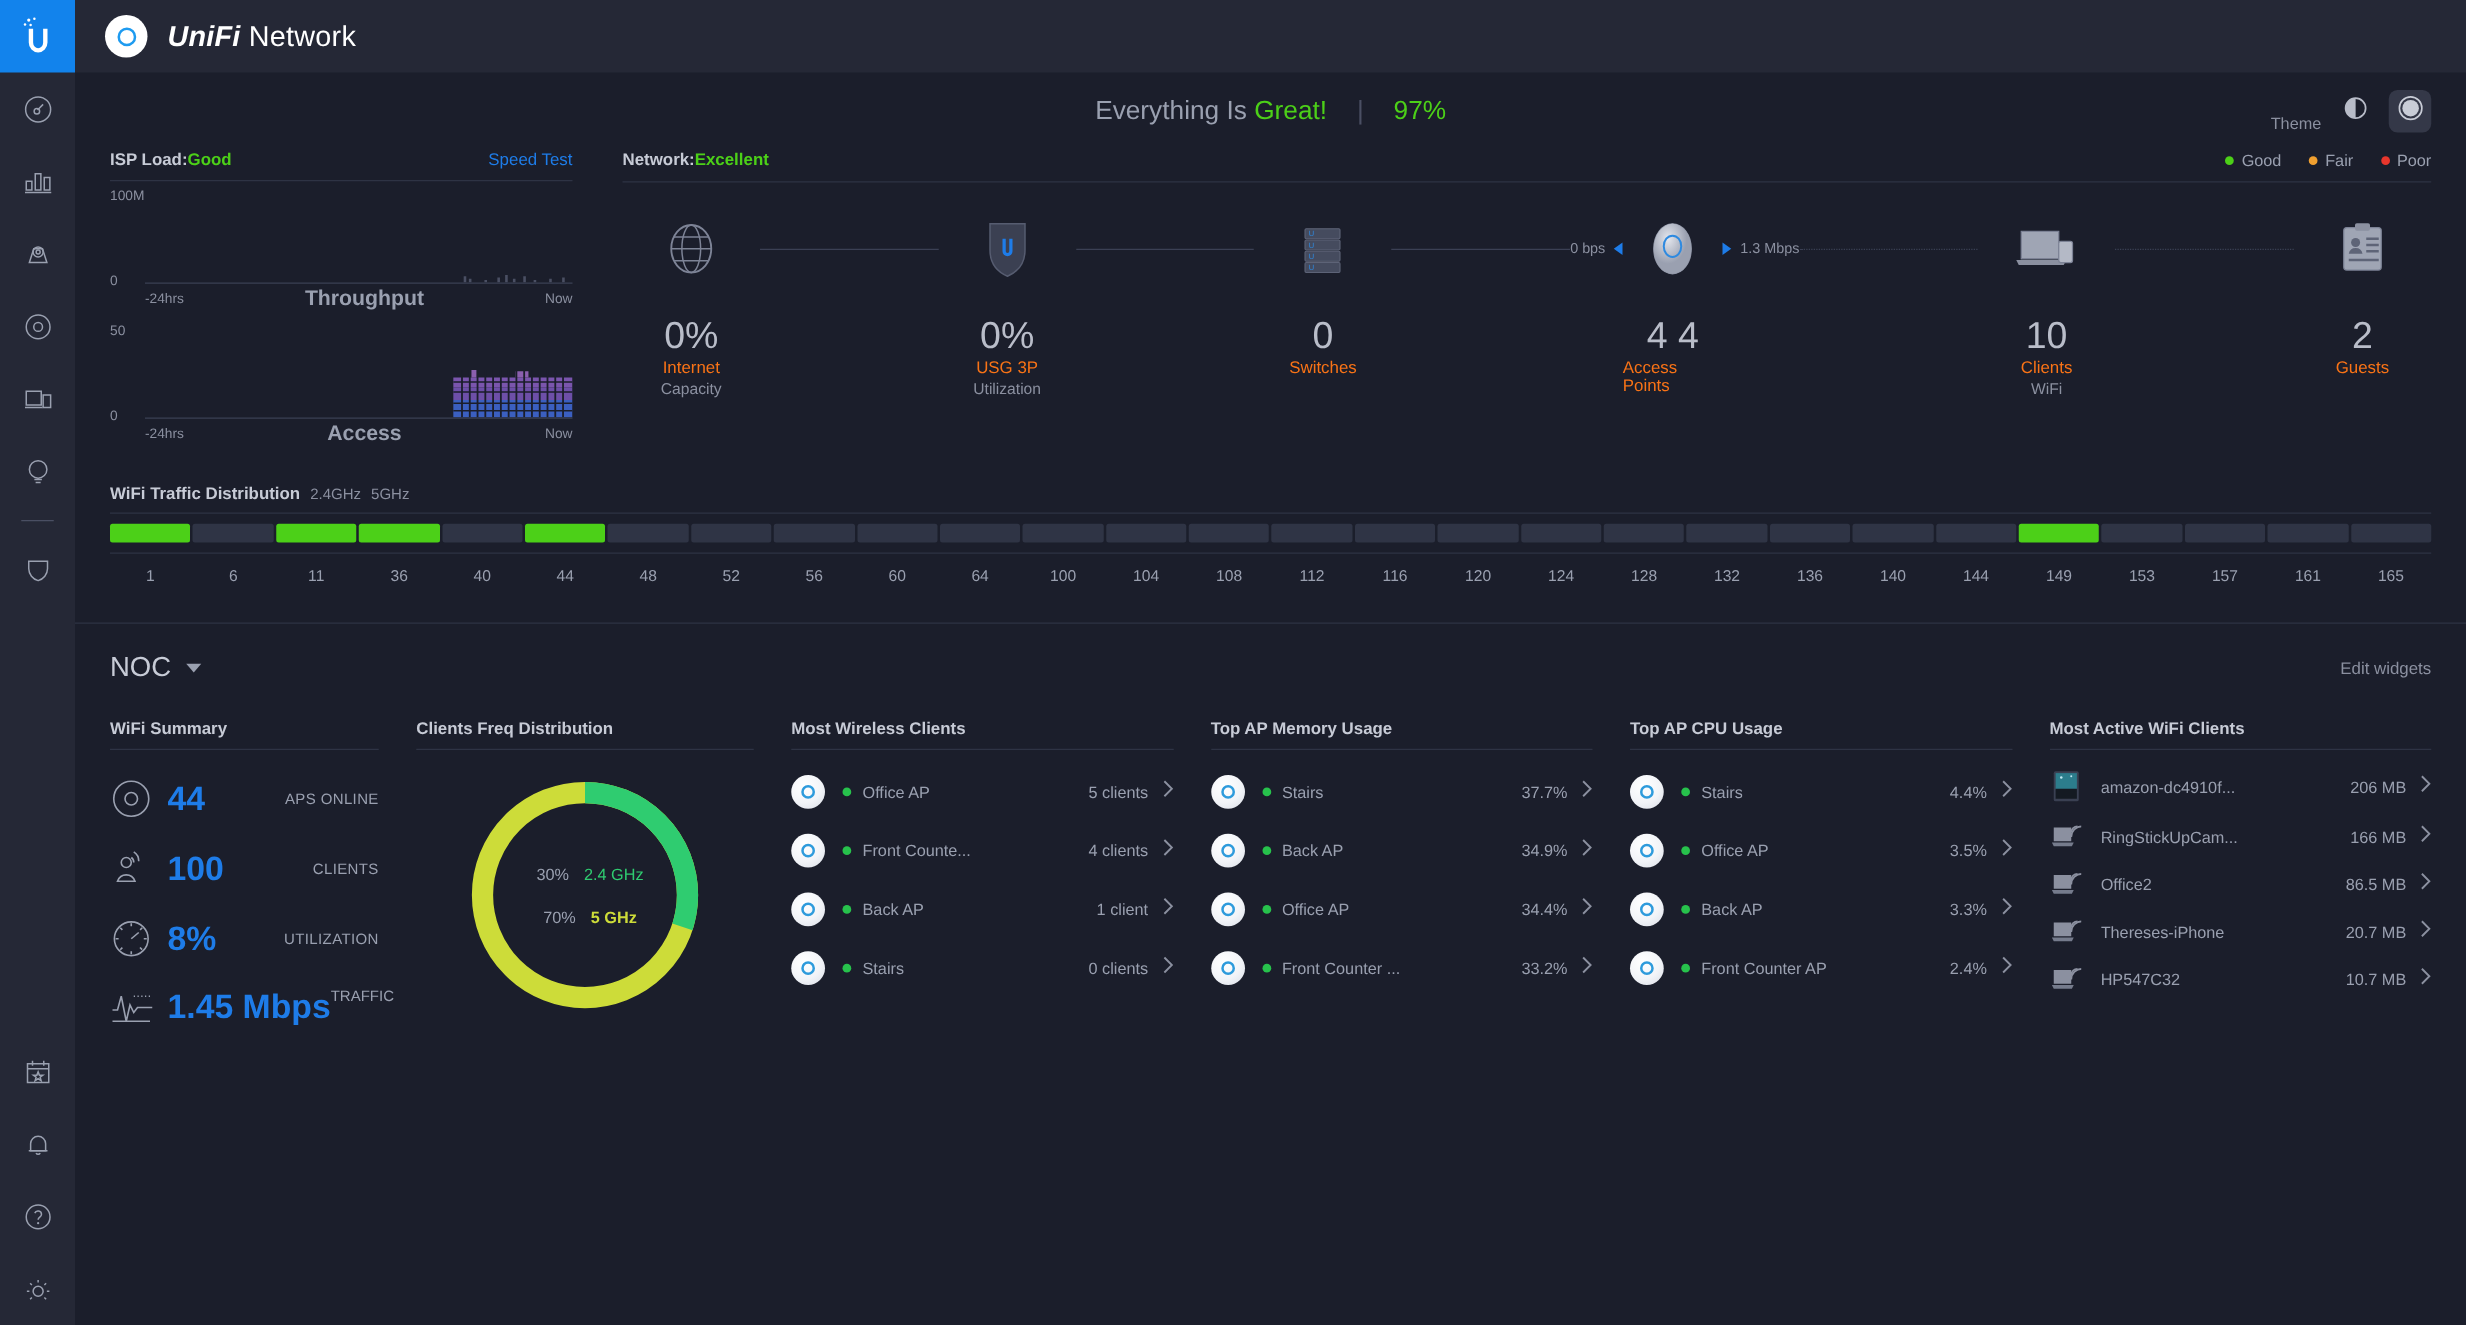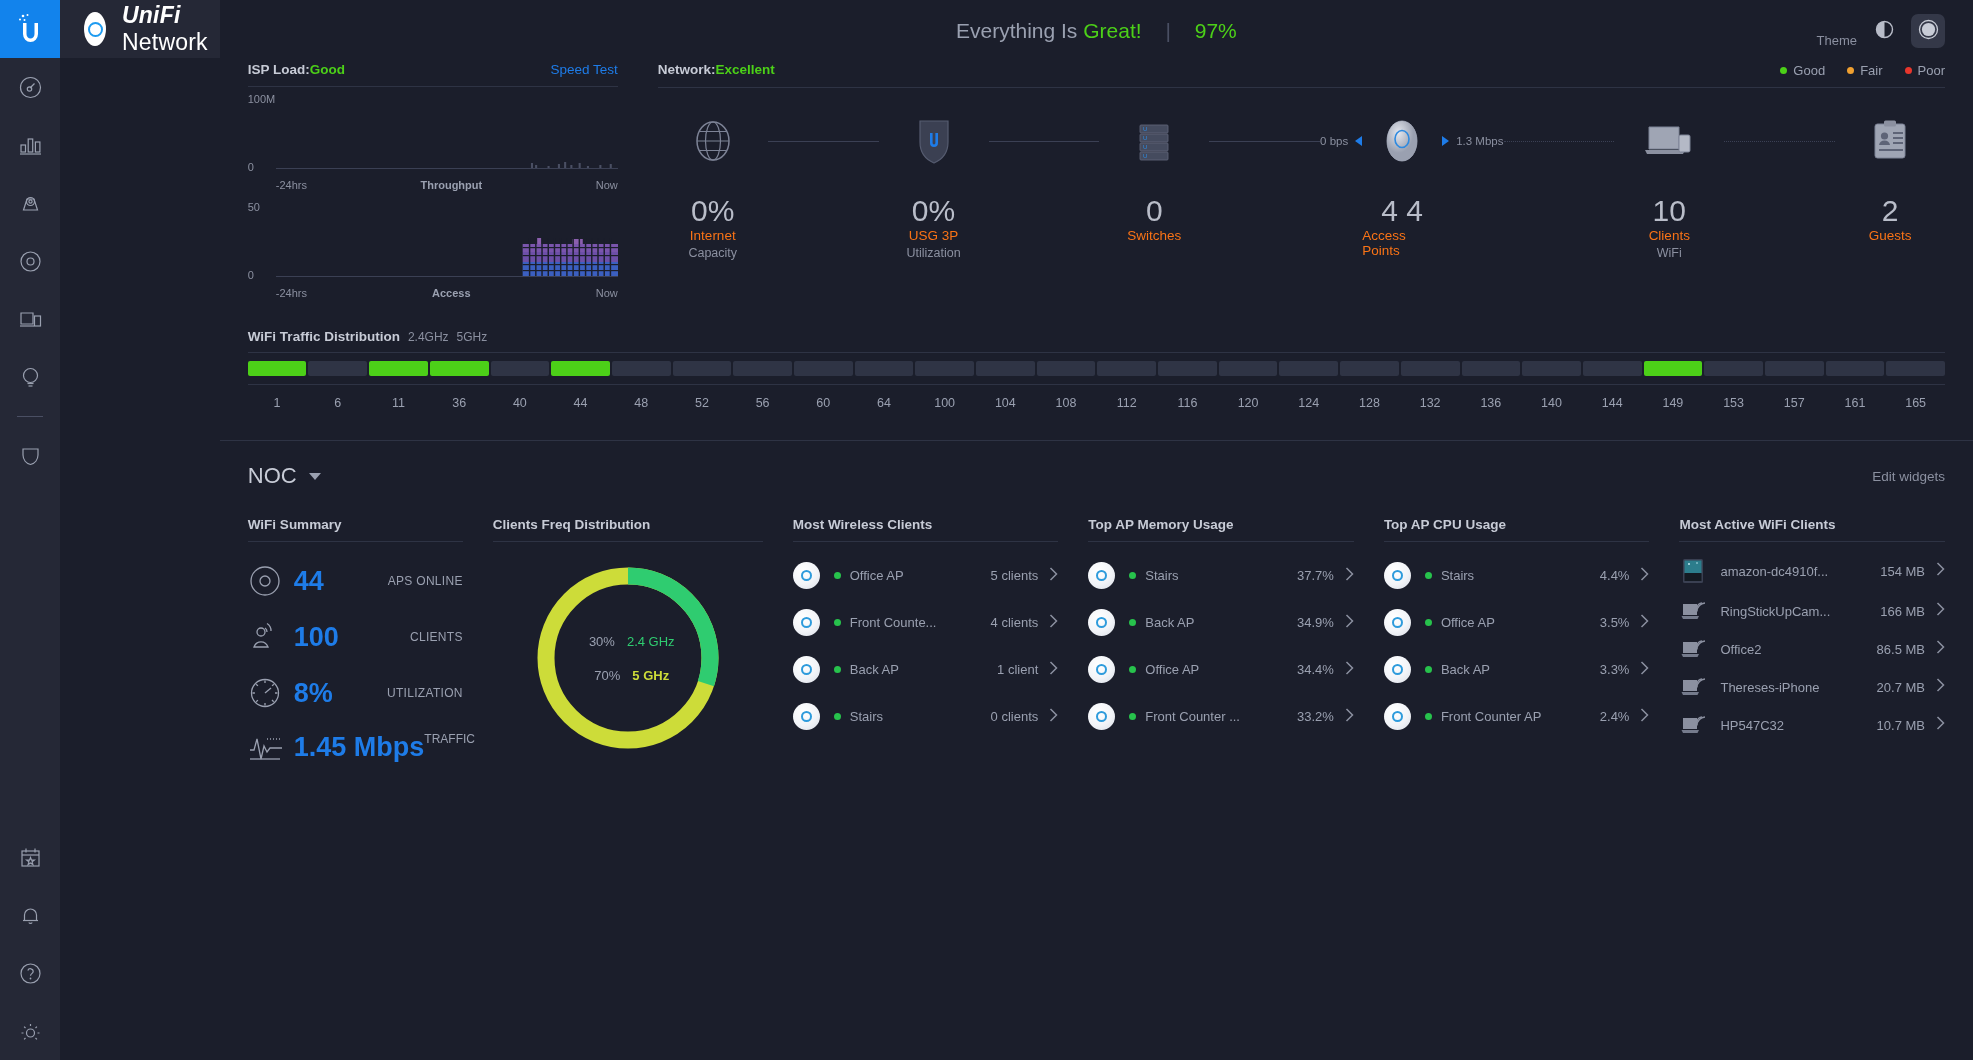--- a/index.html
+++ b/index.html
@@ -26,21 +26,21 @@
   .sb-icon {
     width: 60px; height: 58px;
     display: flex; align-items: center; justify-content: center;
     cursor: pointer;
   }
   .sb-icon svg { display: block; }
   .sb-divider { width: 26px; height: 1px; background: #4a4f63; margin: 10px 0; }
   .sb-spacer { flex: 1 1 auto; }
 
   
-  .main { flex: 1 1 auto; display: flex; flex-direction: row; min-width: 0; }
+  .main { flex: 1 1 auto; display: flex; flex-direction: column; min-width: 0; }
 
   .topbar {
     height: 58px; background: #252836;
     display: flex; align-items: center; padding-left: 24px;
     flex: 0 0 58px;
   }
   .brand-dot {
     width: 34px; height: 34px; border-radius: 50%;
     background: #fff; display: flex; align-items: center; justify-content: center;
     margin-right: 16px;
@@ -98,21 +98,21 @@
   .mc-ybot { position: absolute; left: 0; bottom: 22px; font-size: 11px; color: #8b90a0; }
   .mc-axis {
     position: absolute; left: 28px; right: 0; bottom: 26px;
     height: 1px; background: #3b4054;
   }
   .mc-labels {
     position: absolute; left: 28px; right: 0; bottom: 4px;
     display: flex; justify-content: space-between; align-items: center;
     font-size: 11px; color: #8b90a0;
   }
-  .mc-title { font-size: 11px; color: #9aa0b0; font-weight: bold; }
+  .mc-title { font-size: 17px; color: #9aa0b0; font-weight: bold; }
   .mc-plot { position: absolute; left: 28px; right: 0; bottom: 27px; height: 60px; }
 
   
   .topo { display: flex; align-items: flex-start; padding-top: 22px; }
   .topo-node { display: flex; flex-direction: column; align-items: center; width: 110px; flex: 0 0 110px; }
   .topo-icon { height: 62px; display: flex; align-items: center; justify-content: center; }
   .topo-val { font-size: 30px; color: #b9bdc9; margin-top: 22px; font-weight: 300; }
   .topo-lbl { font-size: 13.5px; color: #f97316; margin-top: 0; }
   .topo-sub { font-size: 12.5px; color: #8b90a0; margin-top: 3px; }
   .topo-link { flex: 1 1 auto; height: 62px; display: flex; align-items: center; justify-content: center; min-width: 20px; }
@@ -954,21 +954,21 @@
                 <span class="cl-ico">
                   <svg width="22" height="26" viewBox="0 0 22 26">
                     <rect x="1" y="1" width="20" height="24" rx="1.5" fill="#3a4052" stroke="#6a7competitive" stroke-width="0"></rect>
                     <rect x="2.5" y="2.5" width="17" height="13" fill="#2c7d8c"></rect>
                     <rect x="2.5" y="15" width="17" height="8" fill="#141a22"></rect>
                     <circle cx="7" cy="6" r="1" fill="#bfe9f2"></circle>
                     <circle cx="15" cy="5" r="0.8" fill="#bfe9f2"></circle>
                   </svg>
                 </span>
                 <span class="cl-name">amazon-dc4910f...</span>
-                <span class="cl-val">154 MB</span>
+                <span class="cl-val">206 MB</span>
                 <span class="chev"><svg width="9" height="14" viewBox="0 0 9 14" fill="none" stroke="#8b90a0" stroke-width="1.5">
                     <path d="M1.5 1 L7.5 7 L1.5 13"></path>
                   </svg></span>
               </div>
               <div class="cl-row">
                 <span class="cl-ico">
                   <svg width="24" height="22" viewBox="0 0 24 22">
                     <path d="M2 4 H16 V15 H2 Z" fill="#8b90a0"></path>
                     <path d="M0.5 16 H18 L16.5 19 H2 Z" fill="#757b8c"></path>
                     <path d="M16 8 a5 5 0 0 1 5 -5" fill="none" stroke="#8b90a0" stroke-width="1.4"></path>

